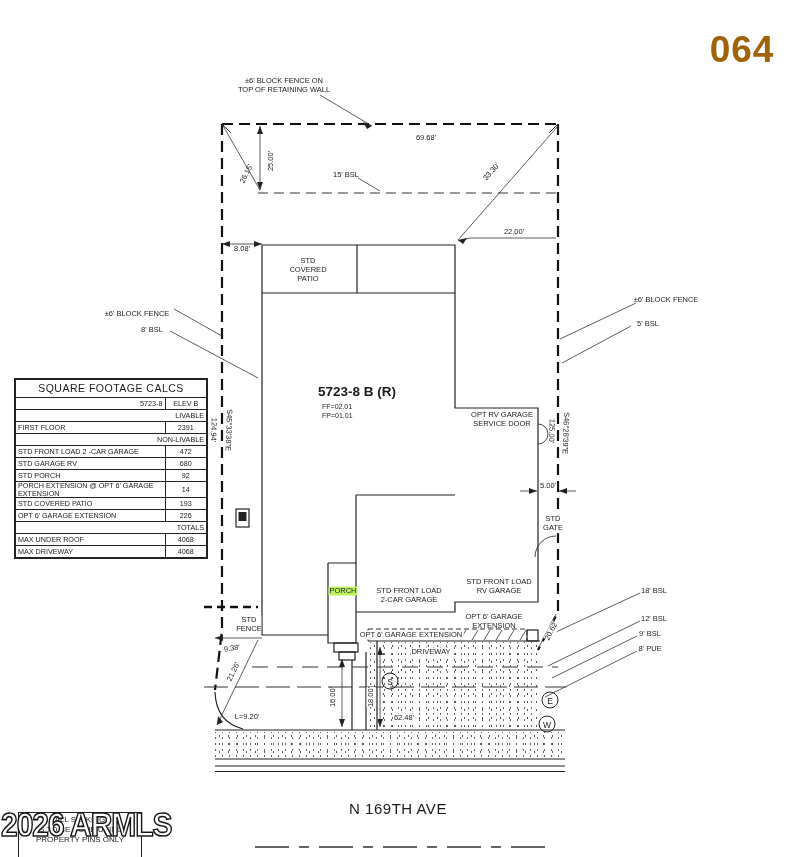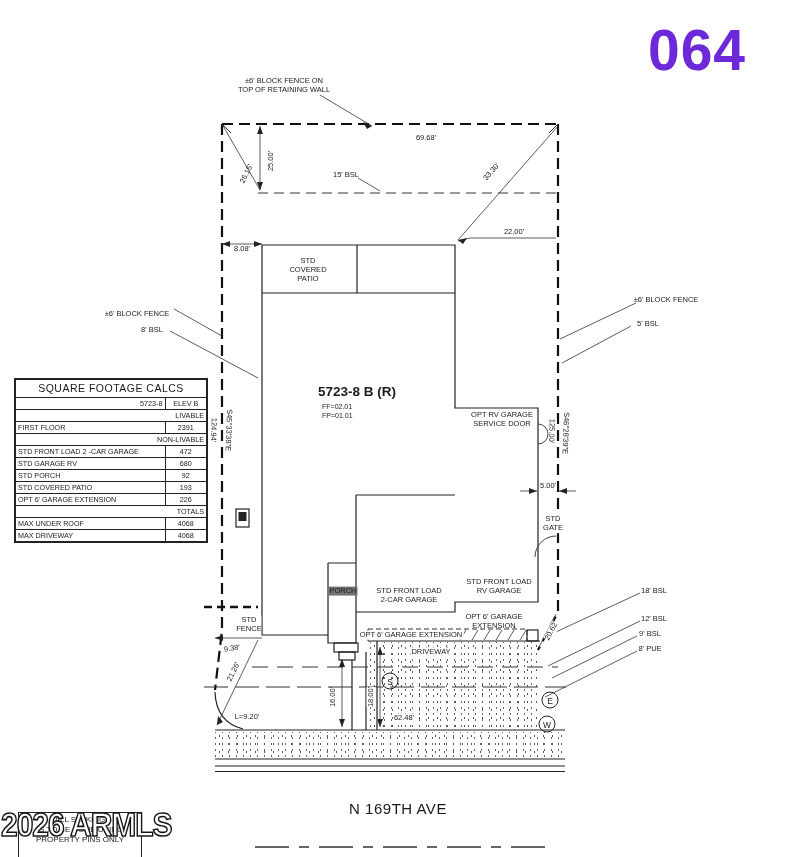--- a/index.html
+++ b/index.html
@@ -15,22 +15,22 @@
   .circ{position:absolute;width:15px;height:15px;border:1px solid #222;border-radius:50%;
         font-size:8.5px;display:flex;align-items:center;justify-content:center;
         transform:translate(-50%,-50%);background:#fff0;}
   table.sqft{position:absolute;left:14px;top:378px;width:192px;border-collapse:collapse;
         table-layout:fixed;font-size:7.2px;border:2px solid #222;background:#fff;padding-left:41px;}
   table.sqft td{border:1px solid #222;padding:0 2px;height:11px;line-height:1.05;overflow:hidden;}
   table.sqft td.ttl{font-size:10.5px;text-align:center;height:17px;letter-spacing:.5px;}
   table.sqft td.sec{text-align:right;}
   table.sqft td.val{text-align:center;}
   table.sqft col.c1{width:150px;}  table.sqft col.c2{width:42px;}
-  .sheetnum{position:absolute;left:697px;top:50px;transform:translate(-50%,-50%);
-        font-size:57px;font-weight:600;letter-spacing:1px;color:#6d28d9;}
+  .sheetnum{position:absolute;left:742px;top:50px;transform:translate(-50%,-50%);
+        font-size:37px;font-weight:600;letter-spacing:1px;color:#a16207;}
   .model{position:absolute;left:357px;top:391px;transform:translate(-50%,-50%);
         font-size:13.5px;font-weight:600;white-space:nowrap;}
   .street{position:absolute;left:398px;top:808px;transform:translate(-50%,-50%);
         font-size:15px;letter-spacing:.5px;white-space:nowrap;}
   .notebox{position:absolute;left:18px;top:812px;width:122px;height:48px;border:1.5px solid #222;
         font-size:8px;text-align:center;line-height:1.25;padding-top:2px;background:#fff;z-index:1;}
   .wmark{position:absolute;left:1px;top:806px;font-size:30px;font-weight:700;color:#ffffff;
         -webkit-text-stroke:1.4px #151515;letter-spacing:-1px;z-index:2;
         transform:scaleY(1.12);transform-origin:top left;white-space:nowrap;}
 </style>
@@ -154,20 +154,24 @@
           <td>STD FRONT LOAD 2 -CAR GARAGE</td>
         <td class="val">472</td>
         </tr>
     <tr>
           <td>STD GARAGE RV</td>
         <td class="val">680</td>
         </tr>
     <tr>
           <td>STD PORCH</td>
         <td class="val">92</td>
+        </tr>
+    <tr>
+          <td>PORCH EXTENSION @ OPT 6' GARAGE EXTENSION</td>
+        <td class="val">14</td>
         </tr>
     <tr>
           <td>STD COVERED PATIO</td>
         <td class="val">193</td>
         </tr>
     <tr>
           <td>OPT 6' GARAGE EXTENSION</td>
         <td class="val">226</td>
         </tr>
     <tr>
@@ -205,21 +209,21 @@
   <div class="model">5723-8 B (R)</div>
   <div class="lbl left" style="left:322px;top:403px;font-size:7px;">FF=02.01</div>
   <div class="lbl left" style="left:322px;top:412px;font-size:7px;">FP=01.01</div>
   <div class="lbl" style="left:502px;top:420px;">OPT RV GARAGE
 SERVICE DOOR</div>
   <div class="lbl" style="left:565px;top:433px;transform:translate(-50%,-50%) rotate(92deg);">S46°28'39"E</div>
   <div class="lbl" style="left:551px;top:431px;transform:translate(-50%,-50%) rotate(92deg);">125.00'</div>
   <div class="lbl" style="left:548px;top:486px;background:#fff;padding:0 1px;">5.00'</div>
   <div class="lbl" style="left:553px;top:524px;background:#fff;">STD
 GATE</div>
-  <div class="lbl" style="left:343px;top:591px;background:#737373;padding:0 1px;">PORCH</div>
+  <div class="lbl" style="left:343px;top:591px;background:#bef264;padding:0 1px;">PORCH</div>
   <div class="lbl" style="left:409px;top:596px;">STD FRONT LOAD
 2-CAR GARAGE</div>
   <div class="lbl" style="left:499px;top:587px;">STD FRONT LOAD
 RV GARAGE</div>
   <div class="lbl" style="left:494px;top:622px;">OPT 6' GARAGE
 EXTENSION</div>
   <div class="lbl" style="left:411px;top:635px;background:#fff;padding:0 1px;white-space:nowrap;">OPT 6' GARAGE EXTENSION</div>
   <div class="lbl" style="left:431px;top:652px;background:#fff;padding:0 1px;">DRIVEWAY</div>
   <div class="lbl" style="left:249px;top:625px;background:#fff;">STD
 FENCE</div>

